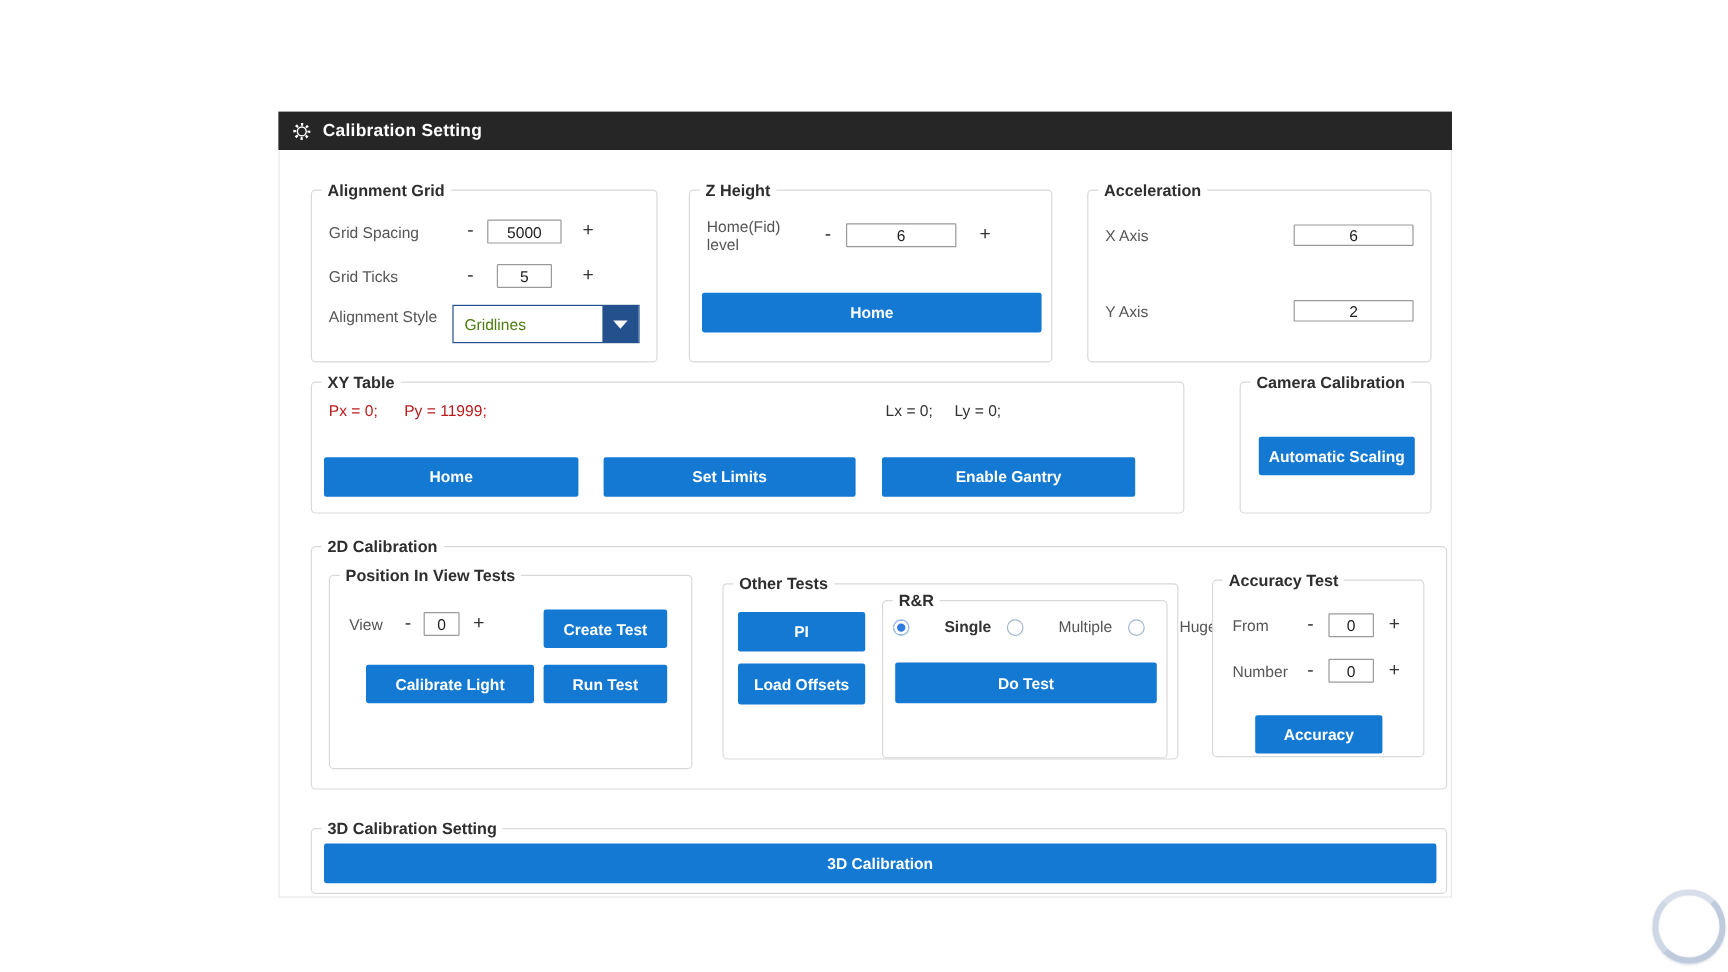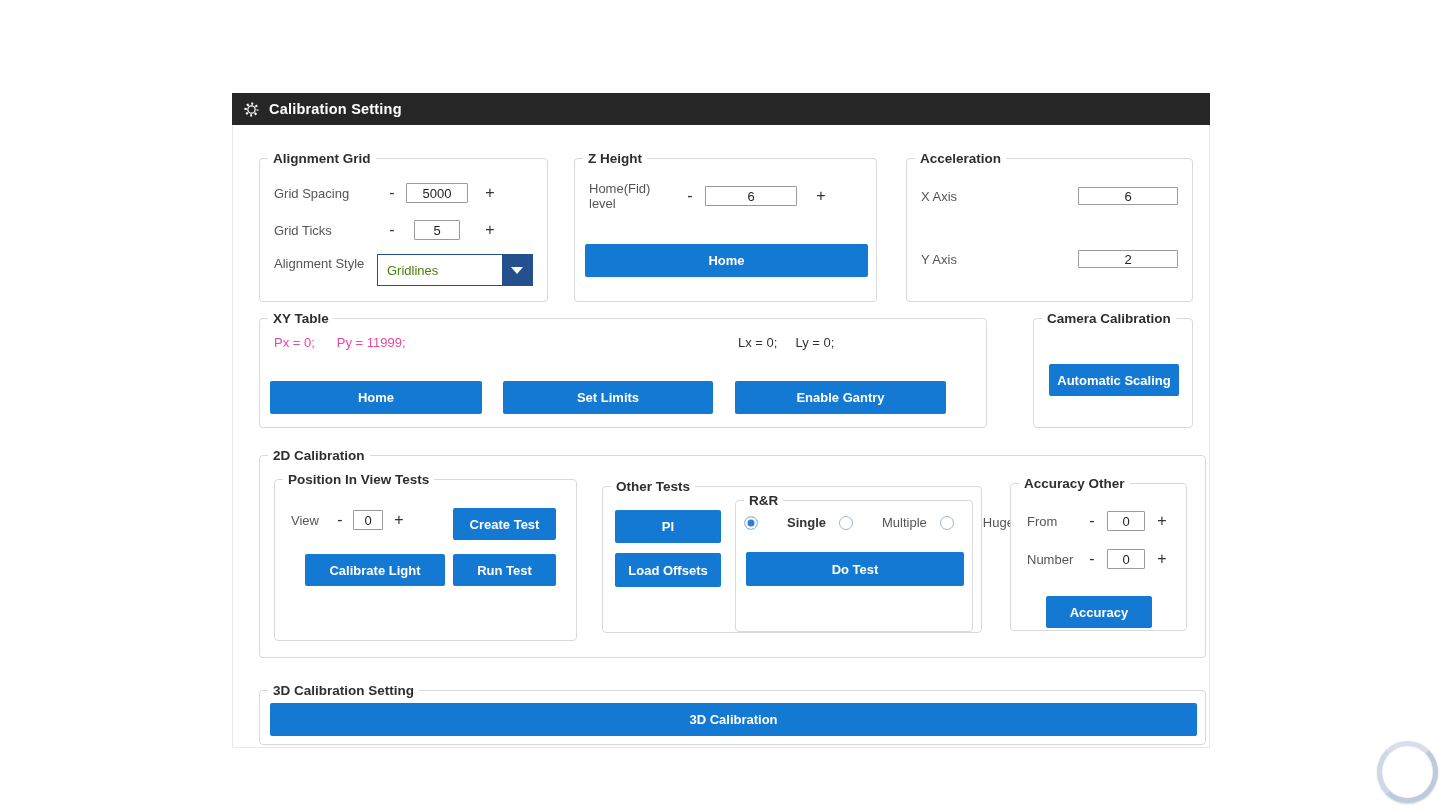--- a/index.html
+++ b/index.html
@@ -64,21 +64,21 @@
   #z-row .lbl{width:86px;}
   #z-row .sign{margin:0 7px;}
   #btn-home-z{left:10px;top:85px;width:283px;height:33px;}
 
   
   .accel-row{left:14px;right:14px;display:flex;justify-content:space-between;align-items:center;position:absolute;}
   #accel-row1{top:28px;} #accel-row2{top:91px;}
   .accel-input{width:100px;height:18px;}
 
   
-  .xy-pos{position:absolute;left:14px;top:16px;display:flex;gap:22px;font-size:13px;color:#ec4899;}
+  .xy-pos{position:absolute;left:14px;top:16px;display:flex;gap:22px;font-size:13px;color:#b91c1c;}
   .xy-lim{position:absolute;left:478px;top:16px;display:flex;gap:18px;font-size:13px;color:#333;}
   #btn-xy-home{left:10px;top:62px;width:212px;height:33px;}
   #btn-setlimits{left:243px;top:62px;width:210px;height:33px;}
   #btn-gantry{left:475px;top:62px;width:211px;height:33px;}
 
   
   #btn-autoscale{left:15px;top:45px;width:130px;height:32px;}
 
   
   #piv-row{left:16px;top:30px;}
@@ -242,21 +242,21 @@
             <span class="rr-option">
               <span class="radio"></span>
               <span class="rlabel">Huge</span>
             </span>
           </div>
           <button class="btn" id="btn-dotest">Do Test</button>
         </div>
       </div>
 
       <div class="group" id="grp-accuracy">
-        <span class="legend">Accuracy Other</span>
+        <span class="legend">Accuracy Test</span>
         <div class="row" id="acc-row1">
           <span class="lbl">From</span>
           <span class="sign">-</span>
           <input class="val-input" style="width: 38px;" value="0">
           <span class="sign" style="margin-left:9px">+</span>
         </div>
         <div class="row" id="acc-row2">
           <span class="lbl">Number</span>
           <span class="sign">-</span>
           <input class="val-input" style="width: 38px;" value="0">

